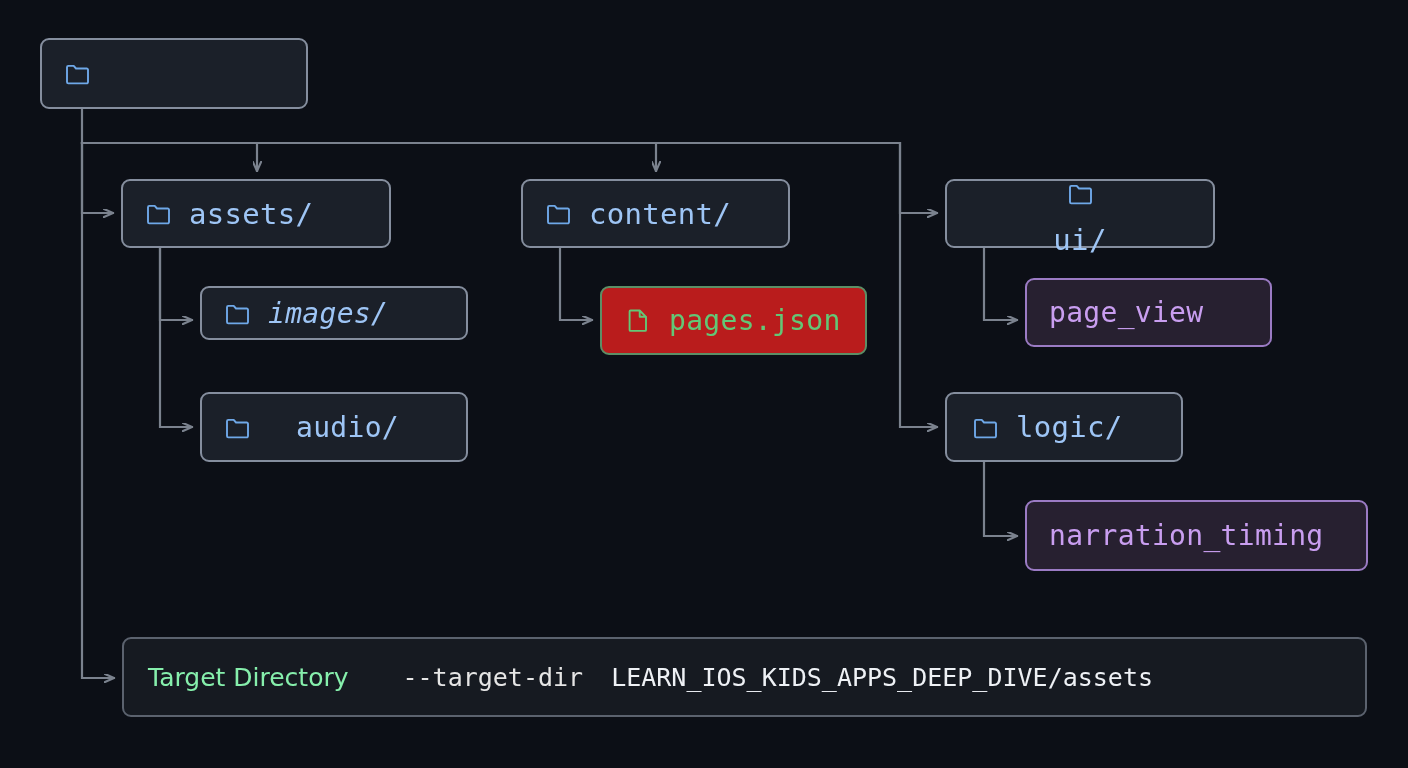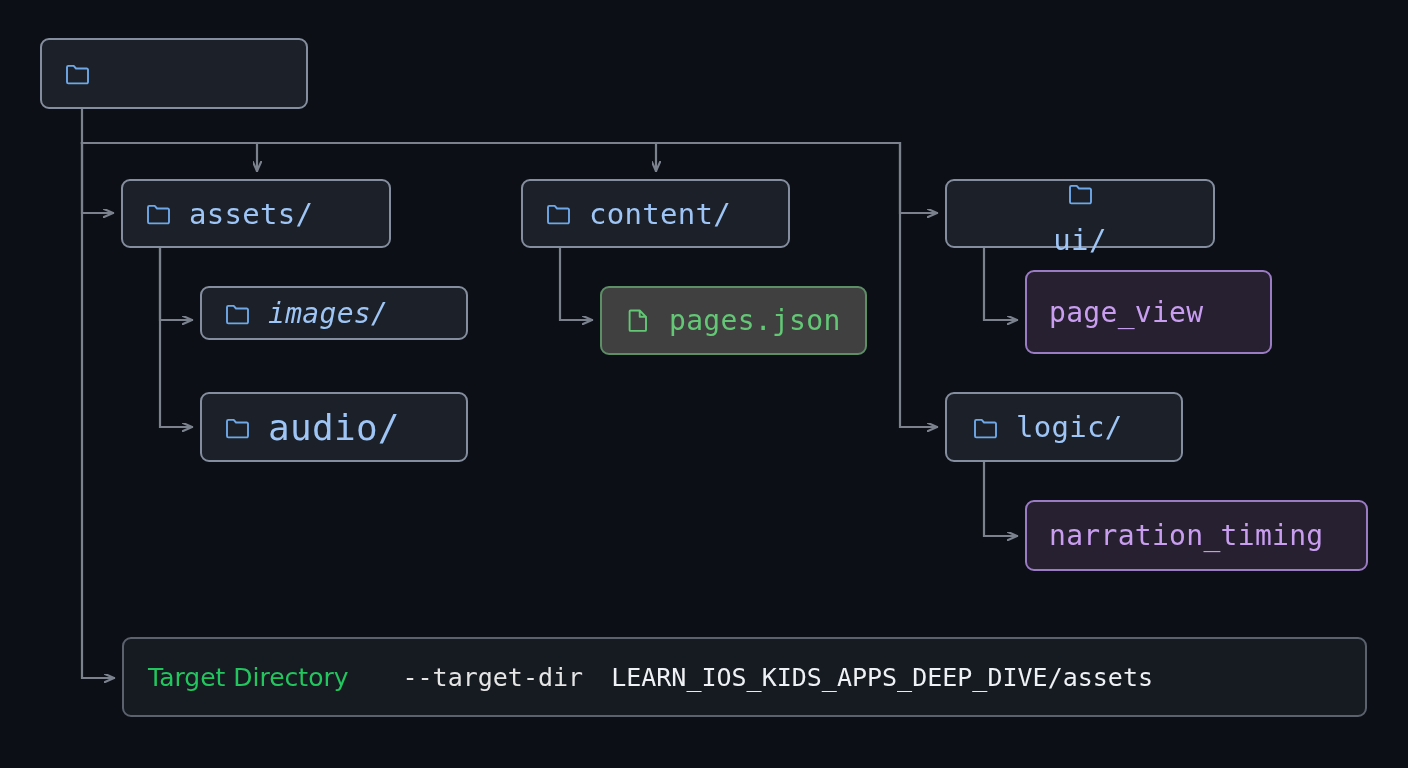--- a/index.html
+++ b/index.html
@@ -41,21 +41,21 @@
   .node .lbl {
     font-family: "DejaVu Sans Mono", monospace;
     white-space: pre;
     letter-spacing: 0.3px;
   }
   
   .n-dir .lbl { color: #9ec5f5; }
   
   .n-file {
     border-color: #5c8f66;
-    background: #404040;
+    background: #b91c1c;
     padding-left: 23px;
   }
   .n-file .lbl { color: #63c776; }
   
   .n-comp {
     border-color: #9b7bc4;
     background: #272030;
   }
   .n-comp .lbl { color: #c99ef0; }
 
@@ -65,21 +65,21 @@
     box-sizing: border-box;
     display: flex;
     align-items: center;
     border-radius: 9px;
     border: 2px solid #5b626e;
     background: #161a21;
     padding: 0 24px;
   }
   .bar .bar-label {
     font-family: "DejaVu Sans", sans-serif;
-    color: #22c55e;
+    color: #86efac;
     font-size: 25px;
     margin-right: 54px;
   }
   .bar .bar-flag {
     font-family: "DejaVu Sans Mono", monospace;
     color: #e5e5e5;
     font-size: 25px;
     white-space: pre;
   }
   .bar .bar-value {
@@ -134,41 +134,41 @@
       <div class="node n-dir" style="left: 200px; top: 286px; width: 268px; height: 54px; font-style: italic;">
         <span class="ico"><svg width="27" height="25" viewBox="0 0 27 25" fill="none">
             <path d="M3,6.2 a1.3,1.3 0 0 1 1.3,-1.3 h5.4 l2.3,2.6 h10.7 a1.3,1.3 0 0 1 1.3,1.3 v12.3 a1.3,1.3 0 0 1 -1.3,1.3 h-18.4 a1.3,1.3 0 0 1 -1.3,-1.3 z" stroke="#6fa8e8" stroke-width="1.9" stroke-linejoin="round" stroke-linecap="round"></path>
           </svg></span>
         <span class="lbl" style="font-size: 28px;">images/</span>
       </div>
       <div class="node n-dir" style="left: 200px; top: 392px; width: 268px; height: 70px;">
         <span class="ico"><svg width="27" height="25" viewBox="0 0 27 25" fill="none">
             <path d="M3,6.2 a1.3,1.3 0 0 1 1.3,-1.3 h5.4 l2.3,2.6 h10.7 a1.3,1.3 0 0 1 1.3,1.3 v12.3 a1.3,1.3 0 0 1 -1.3,1.3 h-18.4 a1.3,1.3 0 0 1 -1.3,-1.3 z" stroke="#6fa8e8" stroke-width="1.9" stroke-linejoin="round" stroke-linecap="round"></path>
           </svg></span>
-        <span class="lbl" style="font-size: 36px;">audio/</span>
+        <span class="lbl" style="font-size: 28px; margin-left: 28px;">audio/</span>
       </div>
       <div class="node n-dir" style="left: 521px; top: 179px; width: 269px; height: 69px;">
         <span class="ico"><svg width="27" height="25" viewBox="0 0 27 25" fill="none">
             <path d="M3,6.2 a1.3,1.3 0 0 1 1.3,-1.3 h5.4 l2.3,2.6 h10.7 a1.3,1.3 0 0 1 1.3,1.3 v12.3 a1.3,1.3 0 0 1 -1.3,1.3 h-18.4 a1.3,1.3 0 0 1 -1.3,-1.3 z" stroke="#6fa8e8" stroke-width="1.9" stroke-linejoin="round" stroke-linecap="round"></path>
           </svg></span>
         <span class="lbl" style="font-size: 29px;">content/</span>
       </div>
       <div class="node n-file" style="left: 600px; top: 286px; width: 267px; height: 69px;">
         <span class="ico"><svg width="27" height="25" viewBox="0 0 27 25" fill="none">
             <path d="M5.5,2.5 h9.2 l6.3,6.3 v13.2 a0.9,0.9 0 0 1 -0.9,0.9 h-14.6 a0.9,0.9 0 0 1 -0.9,-0.9 v-18.6 a0.9,0.9 0 0 1 0.9,-0.9 z M14.7,2.5 v6.3 h6.3" stroke="#63c776" stroke-width="1.9" stroke-linejoin="round" stroke-linecap="round"></path>
           </svg></span>
         <span class="lbl" style="font-size: 28px;">pages.json</span>
       </div>
       <div class="node n-dir" style="left: 945px; top: 179px; width: 270px; height: 69px; flex-direction: column;">
         <span class="ico"><svg width="27" height="25" viewBox="0 0 27 25" fill="none">
             <path d="M3,6.2 a1.3,1.3 0 0 1 1.3,-1.3 h5.4 l2.3,2.6 h10.7 a1.3,1.3 0 0 1 1.3,1.3 v12.3 a1.3,1.3 0 0 1 -1.3,1.3 h-18.4 a1.3,1.3 0 0 1 -1.3,-1.3 z" stroke="#6fa8e8" stroke-width="1.9" stroke-linejoin="round" stroke-linecap="round"></path>
           </svg></span>
         <span class="lbl" style="font-size: 29px;">ui/</span>
       </div>
-      <div class="node n-comp" style="left: 1025px; top: 270px; width: 247px; height: 84px;">
+      <div class="node n-comp" style="left: 1025px; top: 278px; width: 247px; height: 69px;">
         <span class="lbl" style="font-size: 28px;">page_view</span>
       </div>
       <div class="node n-dir" style="left: 945px; top: 392px; width: 238px; height: 70px; padding-left: 25px;">
         <span class="ico"><svg width="27" height="25" viewBox="0 0 27 25" fill="none">
             <path d="M3,6.2 a1.3,1.3 0 0 1 1.3,-1.3 h5.4 l2.3,2.6 h10.7 a1.3,1.3 0 0 1 1.3,1.3 v12.3 a1.3,1.3 0 0 1 -1.3,1.3 h-18.4 a1.3,1.3 0 0 1 -1.3,-1.3 z" stroke="#6fa8e8" stroke-width="1.9" stroke-linejoin="round" stroke-linecap="round"></path>
           </svg></span>
         <span class="lbl" style="font-size: 29px;">logic/</span>
       </div>
       <div class="node n-comp" style="left: 1025px; top: 500px; width: 343px; height: 71px;">
         <span class="lbl" style="font-size: 28px;">narration_timing</span>

